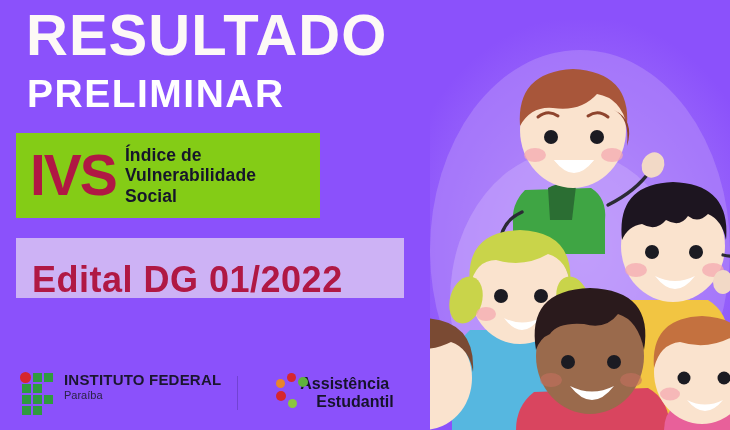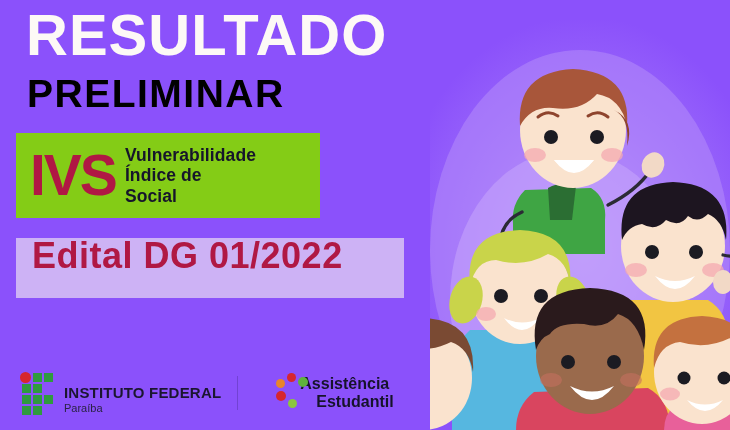--- a/index.html
+++ b/index.html
@@ -18,48 +18,48 @@
     background:radial-gradient(ellipse at 45% 55%, rgba(197,164,252,.85) 0%, rgba(176,137,250,.45) 42%, rgba(139,81,251,0) 72%);
     pointer-events:none;
   }
   
   .headline{position:absolute;left:26px;top:6px;}
   .h-main{
     font-size:58px;font-weight:bold;color:#fdf9f6;letter-spacing:1px;
     line-height:1;margin:0;
   }
   .h-sub{
-    font-size:39px;font-weight:bold;color:#000000;letter-spacing:1.5px;
+    font-size:39px;font-weight:bold;color:#ffffff;letter-spacing:1.5px;
     line-height:1;margin:10px 0 0 1px;
   }
   
   .ivs-band{
     position:absolute;left:16px;top:133px;width:304px;height:85px;
     background:#84cc16;display:flex;align-items:center;
   }
   .ivs-abbr{
     font-size:57px;font-weight:bold;color:#b01844;line-height:1;
     margin-left:14px;letter-spacing:-2px;
   }
   .ivs-expand{
     margin-left:9px;color:#16152b;font-size:17.5px;font-weight:bold;
     line-height:1.16;letter-spacing:.1px;
   }
   
   .edital-band{
     position:absolute;left:16px;top:238px;width:388px;height:60px;
-    background:#cdb2f5;display:flex;align-items:flex-start;
+    background:#cdb2f5;display:flex;align-items:flex-end;
   }
   .edital-text{
     font-size:36px;font-weight:bold;color:#b01844;margin-left:16px;
     letter-spacing:.5px;line-height:1;
   }
   
   .footer{position:absolute;left:20px;bottom:16px;display:flex;align-items:center;}
-  .if-logo{display:flex;align-items:flex-end;}
+  .if-logo{display:flex;align-items:flex-start;}
   .if-grid{
     position:relative;width:36px;height:42px;margin-right:8px;
   }
   .if-grid i{position:absolute;width:9px;height:9px;background:#2f9b3e;display:block;}
   .if-grid i.dot{background:#d6262f;border-radius:50%;}
   .if-words{display:flex;flex-direction:column;justify-content:center;}
   .if-title{font-size:15px;font-weight:bold;color:#1b1630;letter-spacing:.2px;line-height:1;}
   .if-sub{font-size:11px;color:#2a2245;margin-top:3px;line-height:1;}
   .divider{
     width:1px;height:34px;background:#6c3ec9;opacity:.8;margin:0 14px 0 16px;
@@ -162,22 +162,22 @@
   </svg>
 
   <div class="headline">
     <div class="h-main">RESULTADO</div>
     <div class="h-sub">PRELIMINAR</div>
   </div>
 
   <div class="ivs-band">
     <div class="ivs-abbr">IVS</div>
     <div class="ivs-expand">
+      <div>Índice de</div>
       <div>Vulnerabilidade</div>
-      <div>Índice de</div>
       <div>Social</div>
     </div>
   </div>
 
   <div class="edital-band">
     <div class="edital-text">Edital DG 01/2022</div>
   </div>
 
   <div class="footer">
 

